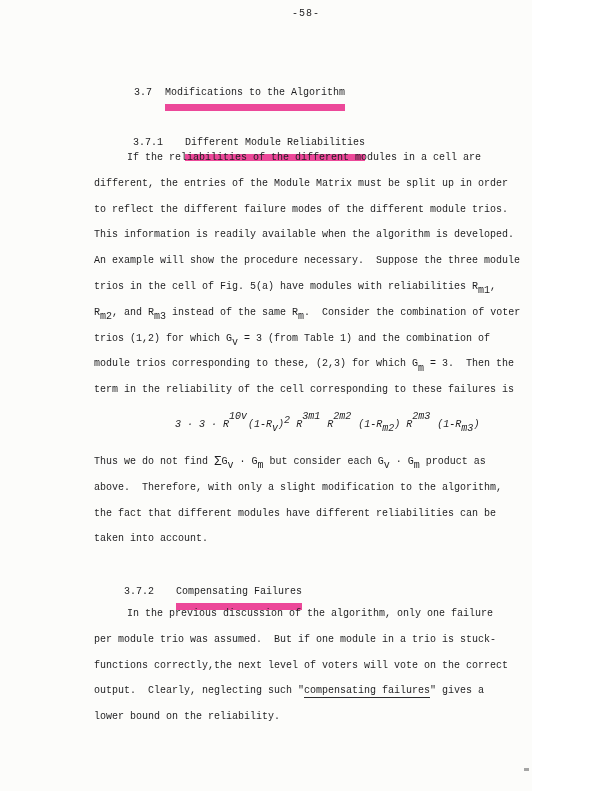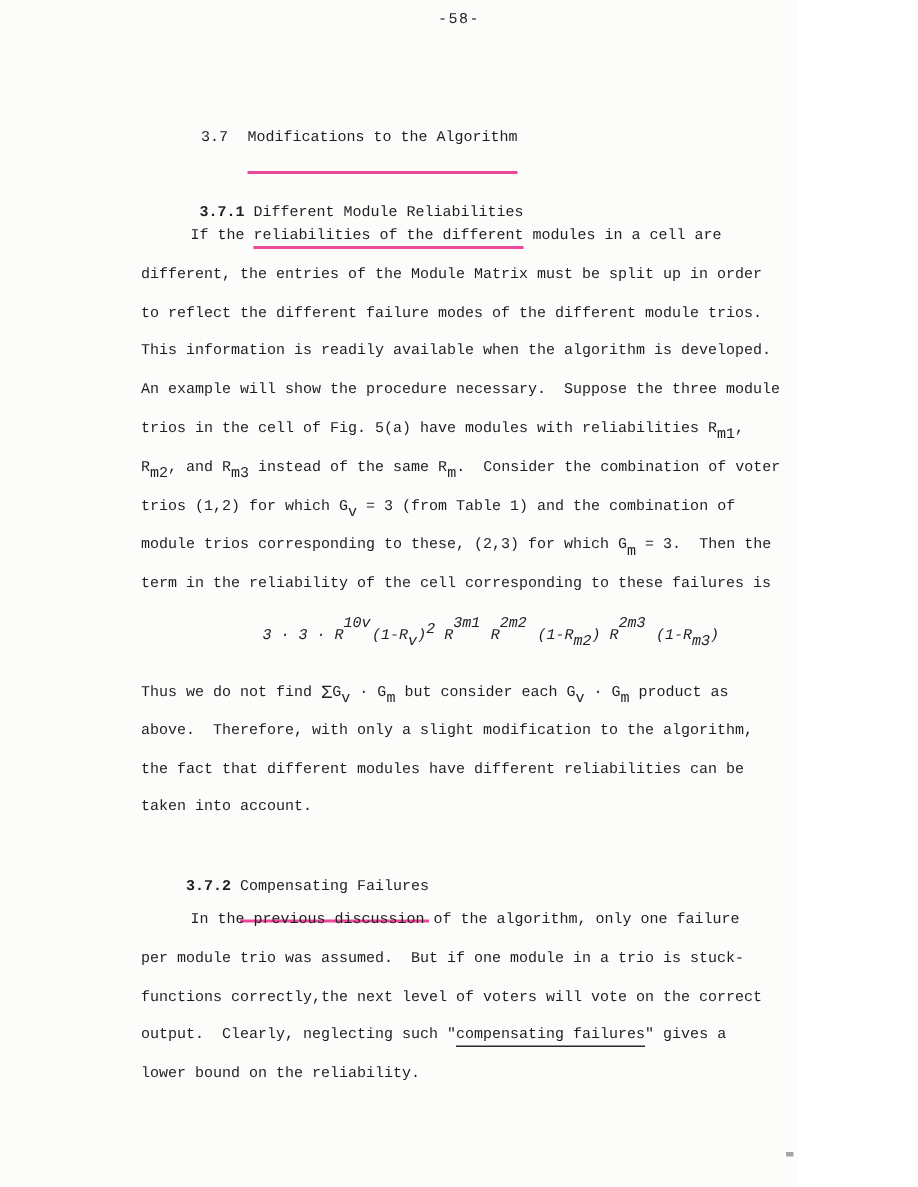--- a/index.html
+++ b/index.html
@@ -14,22 +14,22 @@
   }
   .pageno{
     position:absolute;top:8px;left:0;width:612px;
     text-align:center;letter-spacing:1px;
   }
   .heading{position:absolute;white-space:pre;}
   .h37{left:110px;top:76px;}
   .h371{left:109px;top:126px;}
   .h372{left:100px;top:575px;}
   .hnum-lg{margin-right:13px;}
-  .hnum-sm{margin-right:6px;font-weight:bold;}
-  .htitle{border-bottom:2px solid #ec4899;padding-bottom:16px;}
+  .hnum-sm{margin-right:22px;}
+  .htitle{border-bottom:7px solid #ec4899;padding-bottom:6px;}
   .para{position:absolute;left:94px;}
   .p1{top:145px;}
   .p2{top:449px;}
   .p3{top:601px;}
   .tline{white-space:pre;line-height:25.8px;height:25.8px;}
   .tline.indent{padding-left:33px;}
   .tsub{position:relative;top:0.42em;}
   .tsup{position:relative;top:-0.42em;}
   .ul{border-bottom:1px solid #2a2a2c;padding-bottom:1px;}
   .big{font-size:1.25em;position:relative;top:1px;}

